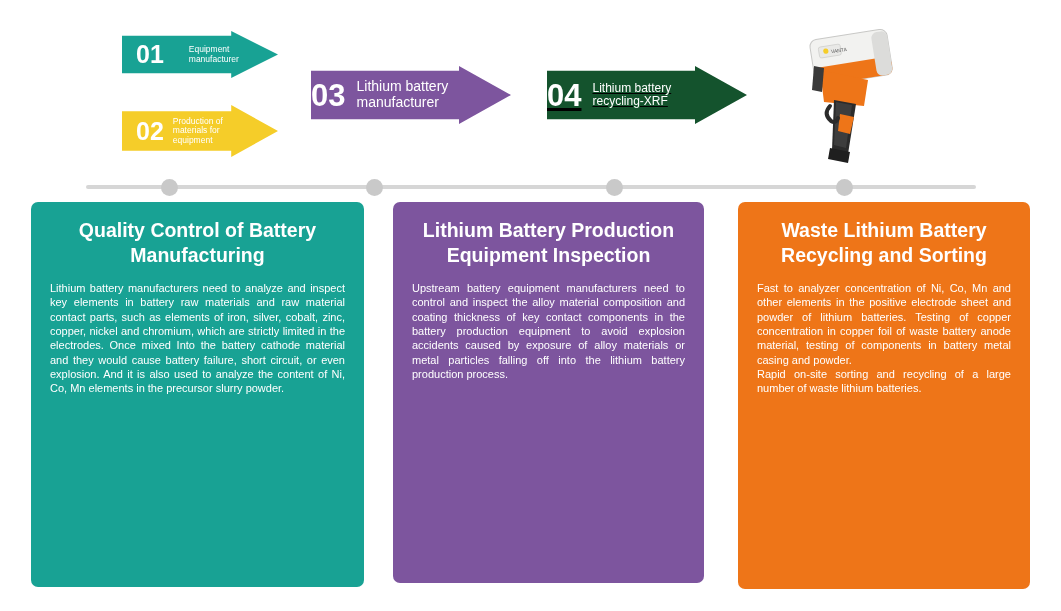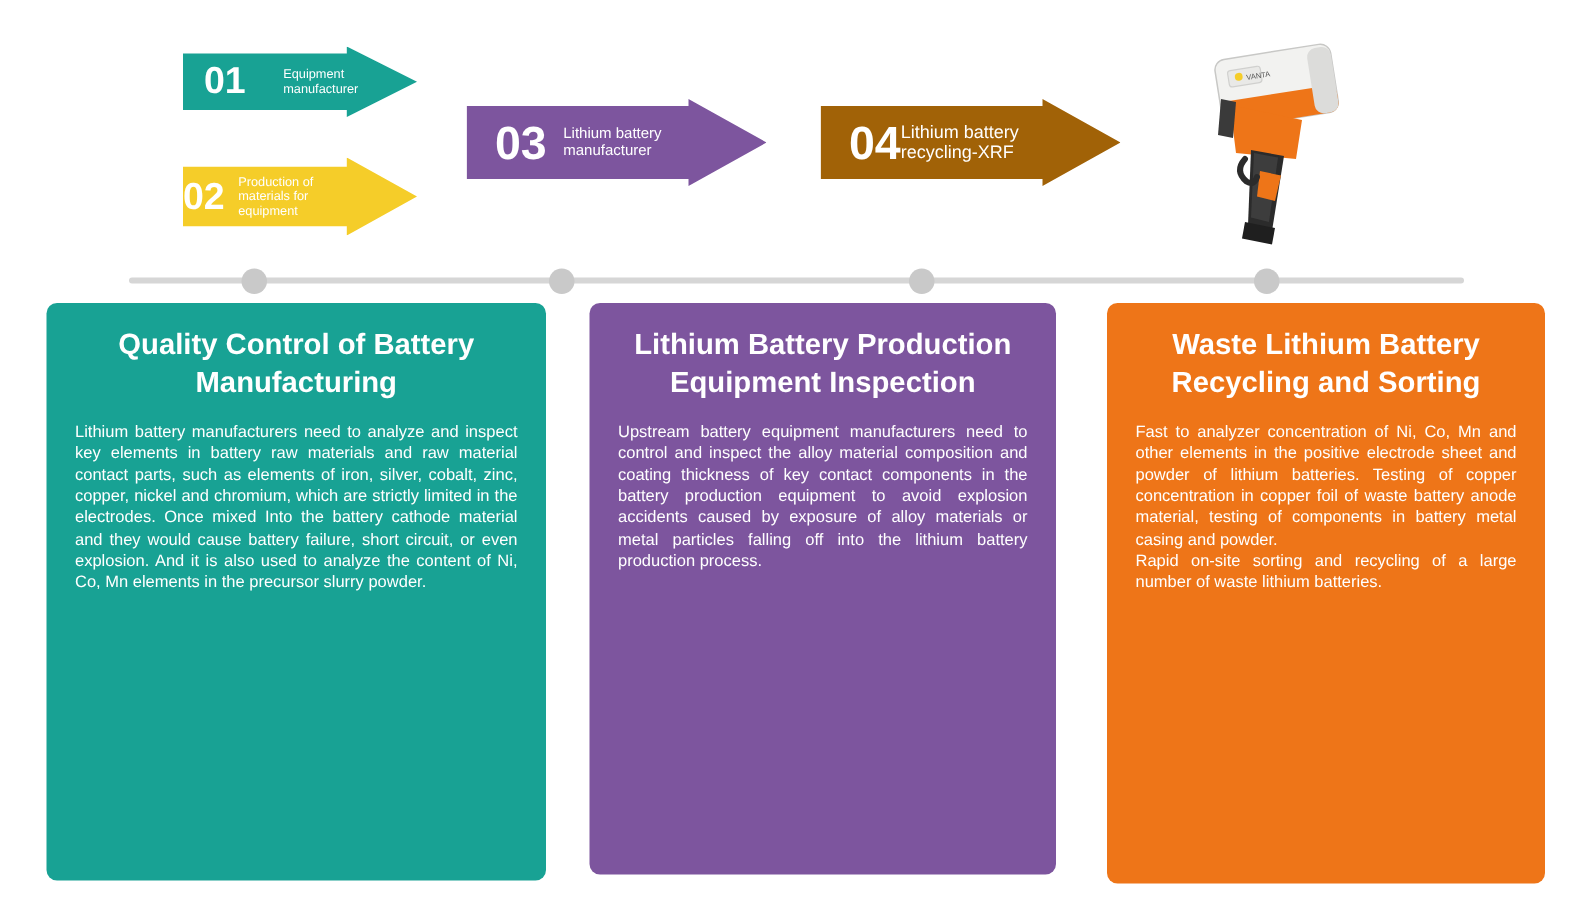--- a/index.html
+++ b/index.html
@@ -54,49 +54,49 @@
   #arrow-01 .lbl { font-size: 8.5px; margin-left: 25px; width: 60px; }
 
   
   #arrow-02 {
     left: 122px;
     top: 105px;
     width: 156px;
     height: 52px;
     background: #f5cd29;
     clip-path: polygon(0 12%, 70% 12%, 70% 0, 100% 50%, 70% 100%, 70% 88%, 0 88%);
+    padding-left: 14px;
   }
   #arrow-02 .num { font-size: 25px; }
   #arrow-02 .lbl { font-size: 8.5px; margin-left: 9px; width: 62px; }
 
   
   #arrow-03 {
     left: 311px;
     top: 66px;
     width: 200px;
     height: 58px;
     background: #7d559e;
     clip-path: polygon(0 8%, 74% 8%, 74% 0, 100% 50%, 74% 100%, 74% 92%, 0 92%);
-    padding-left: 19px;
   }
   #arrow-03 .num { font-size: 31px; }
-  #arrow-03 .lbl { font-size: 10px; margin-left: 11px; width: 92px; }
+  #arrow-03 .lbl { font-size: 14px; margin-left: 11px; width: 92px; }
 
   
   #arrow-04 {
     left: 547px;
     top: 66px;
     width: 200px;
     height: 58px;
-    background: #a16207;
+    background: #14532d;
     clip-path: polygon(0 8%, 74% 8%, 74% 0, 100% 50%, 74% 100%, 74% 92%, 0 92%);
-    padding-left: 19px;
+    text-decoration: underline;
   }
   #arrow-04 .num { font-size: 31px; color: #ffffff; }
-  #arrow-04 .lbl { font-size: 12px; width: 100px; color: #ffffff; }
+  #arrow-04 .lbl { font-size: 12px; margin-left: 11px; width: 100px; color: #ffffff; }
 
   
   #device {
     position: absolute;
     left: 790px;
     top: 22px;
     width: 130px;
     height: 150px;
   }
 

